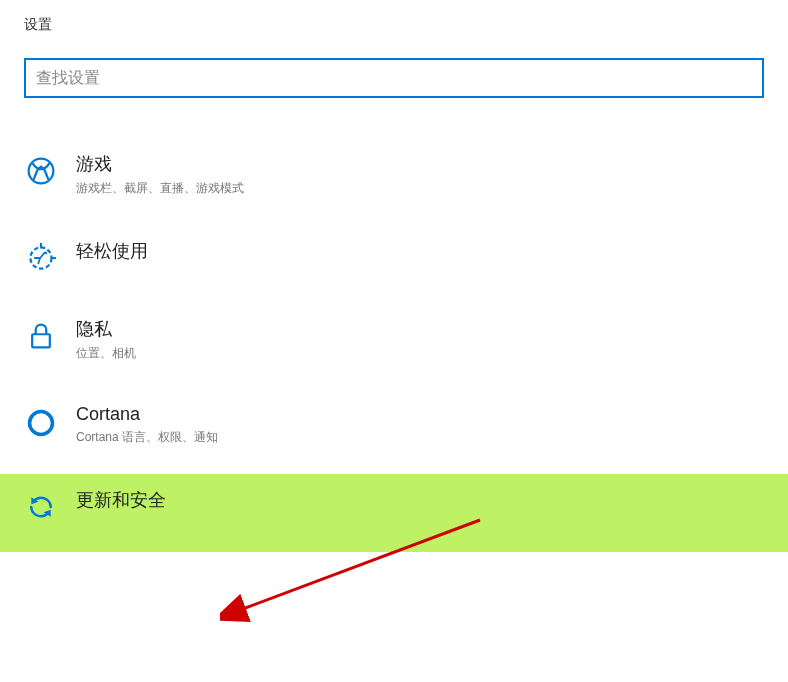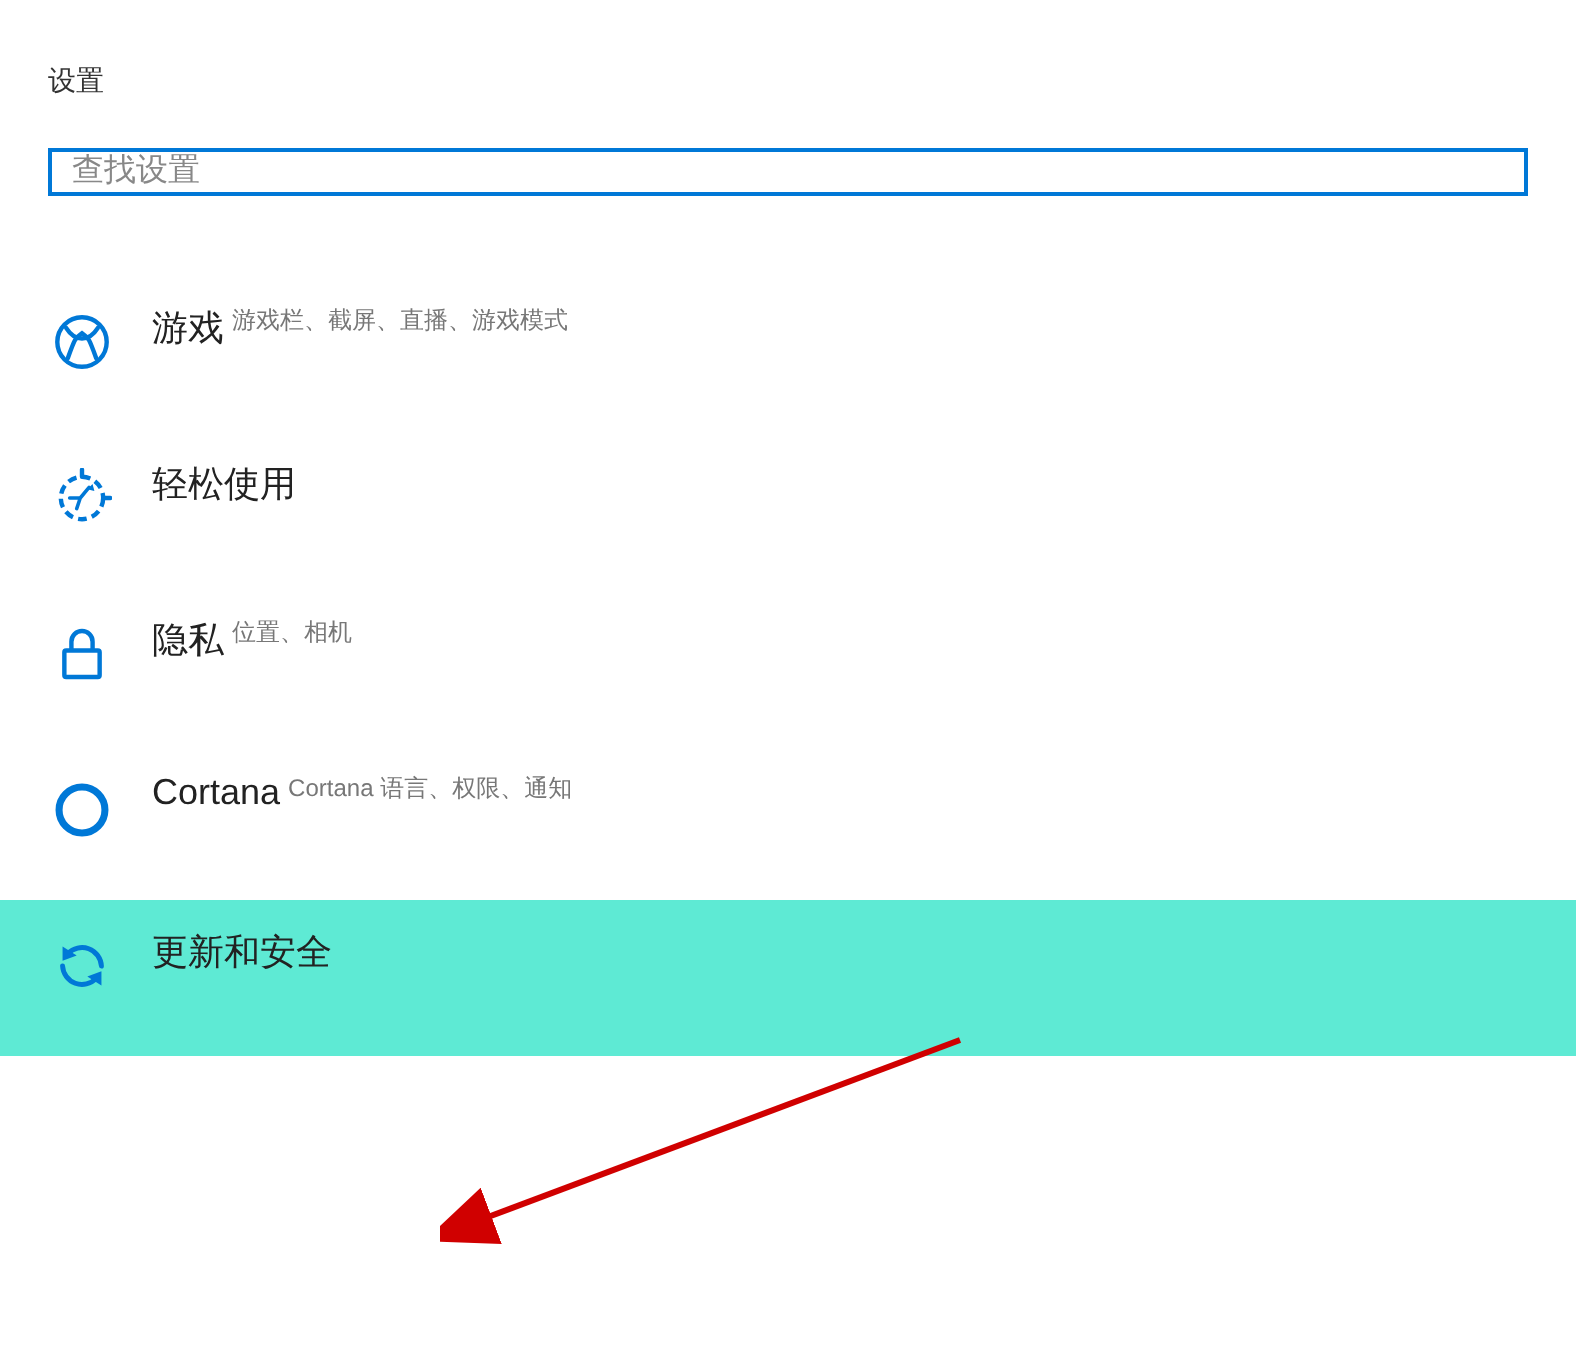--- a/index.html
+++ b/index.html
@@ -4,50 +4,50 @@
   <style>
     * { margin: 0; padding: 0; box-sizing: border-box; }
     body {
       font-family: "Microsoft YaHei", "Segoe UI", sans-serif;
       background: #fff;
       width: 788px;
       height: 682px;
       overflow: hidden;
       position: relative;
     }
-    .header { padding: 32px 24px 16px; }
+    .header { padding: 16px 24px 16px; }
     .page-title { font-size: 14px; color: #333; font-weight: 400; }
     .search-box {
       margin: 8px 24px 40px 24px;
       border: 2px solid #0078d7;
-      height: 24px;
+      height: 40px;
       display: flex;
       align-items: center;
       padding: 0 10px;
     }
     .search-input {
       border: none; outline: none; width: 100%;
       font-size: 16px; color: #333;
     }
     .search-input::placeholder { color: #888; }
     .list { }
     .list-item {
       display: flex;
       align-items: flex-start;
       padding: 14px 24px 28px 24px;
       gap: 18px;
     }
-    .list-item.highlighted { background: #5eead4; }
+    .list-item.highlighted { background: #bef264; }
     .icon-wrap {
       width: 34px; height: 34px;
       display: flex; align-items: center; justify-content: center;
       margin-top: 2px;
       flex-shrink: 0;
     }
-    .item-text { display: flex; flex-direction: row; gap: 4px; }
+    .item-text { display: flex; flex-direction: column; gap: 4px; }
     .item-title { font-size: 18px; color: #222; font-weight: 400; }
     .item-desc { font-size: 12px; color: #777; }
     .arrow {
       position: absolute; left: 220px; top: 510px; pointer-events: none;
     }
   </style>
 </head>
 <body>
 
 <div class="header">

